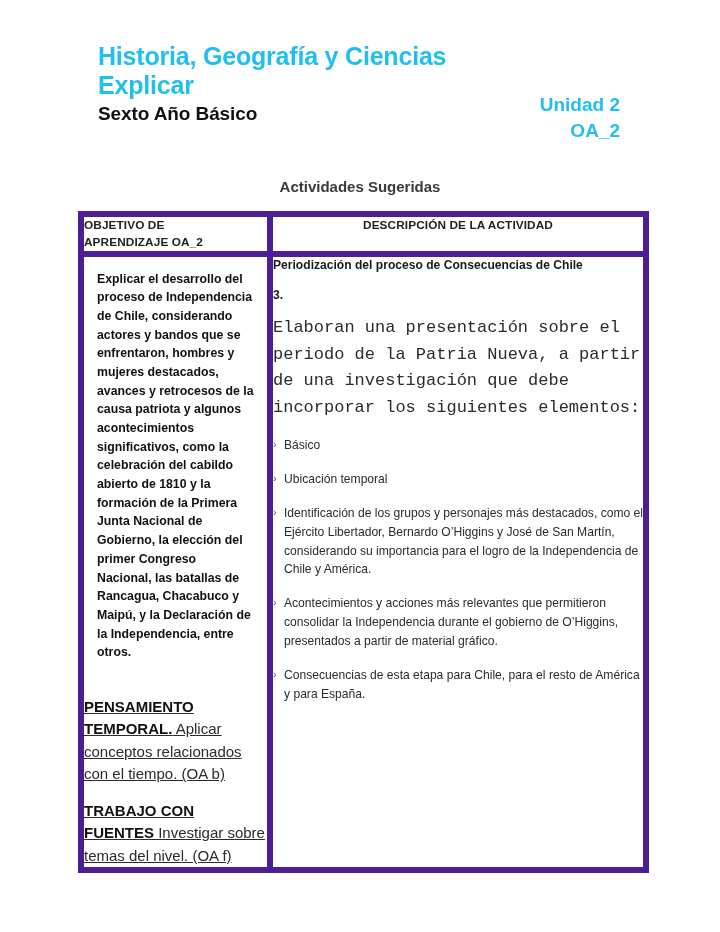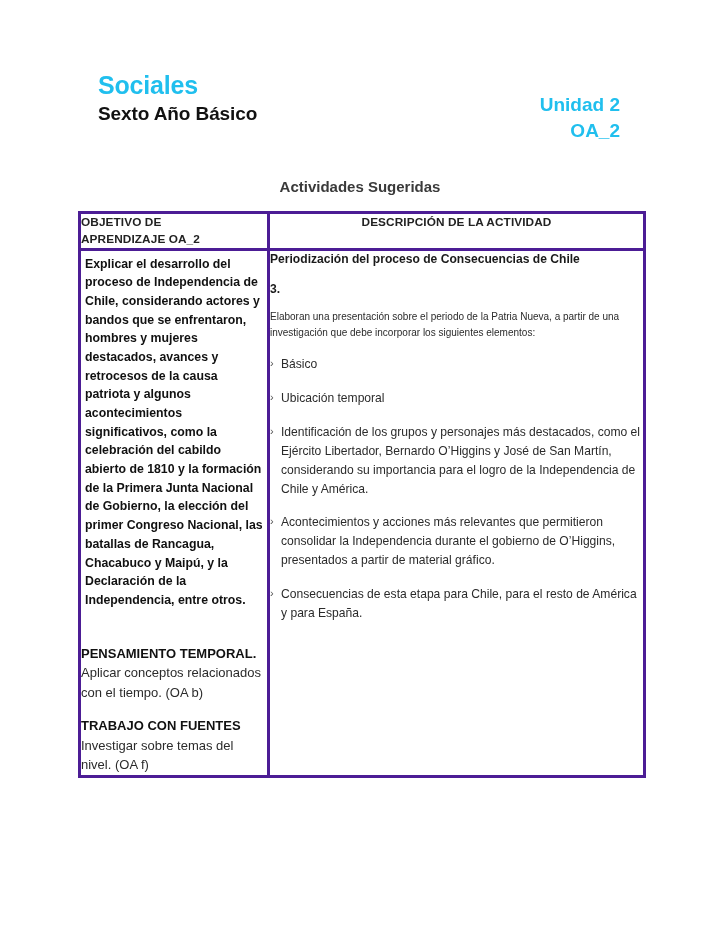--- a/index.html
+++ b/index.html
@@ -81,21 +81,21 @@
     top: 211px;
     width: 565px;
   }
   table.activities {
     width: 565px;
     border-collapse: collapse;
     table-layout: fixed;
   }
   table.activities td,
   table.activities th {
-    border: 3px solid #4c1d95;
+    border: 6px solid #4c1d95;
     vertical-align: top;
     padding: 0;
   }
   .col-left  { width: 189px; }
   .col-right { width: 376px; }
 
   th.head-left {
     text-align: left;
     padding: 8px 8px 8px 8px;
     height: 33px;
@@ -117,30 +117,31 @@
   }
   td.body-right {
     padding: 9px 10px 10px 9px;
   }
 
   .oa-text {
     font-size: 12.3px;
     font-weight: bold;
     color: #111111;
     line-height: 1.52;
-    margin: 4px;
+    margin: 13px;
   }
   .skills-block {
     margin-top: 34px;
   }
   .skill-item {
-    font-size: 13px;
+    font-size: 15px;
     color: #2b2b2b;
     line-height: 1.5;
     margin: 0 0 14px 0;
+    text-decoration: underline;
   }
   .skill-item:last-child { margin-bottom: 0; }
   .skill-name {
     font-weight: bold;
     color: #111111;
   }
 
   .activity-title {
     font-size: 12.1px;
     font-weight: bold;
@@ -148,24 +149,25 @@
     line-height: 1.45;
     margin: 0 0 14px 0;
   }
   .activity-number {
     font-size: 12.1px;
     font-weight: bold;
     color: #1a1a1a;
     margin: 0 0 13px 0;
   }
   .activity-intro {
-    font-size: 10px;
+    font-size: 17px;
     color: #2b2b2b;
     line-height: 1.56;
     margin: 12px 0 15px 0;
+    font-family: Liberation Mono, monospace;
   }
   .bullet-list {
     list-style: none;
     margin: 0;
     padding: 0;
   }
   .bullet-item {
     font-size: 12.1px;
     color: #2b2b2b;
     line-height: 1.56;
@@ -183,22 +185,22 @@
   }
 </style>
 </head>
 <body>
 
 <div class="page">
 
   <div class="header">
     <div class="header-left">
       <div class="title-main">
-        <br>
-        <span>Sociales</span>
+        <span>Historia, Geografía y Ciencias</span><br>
+        <span>Explicar</span>
       </div>
       <div class="title-sub">Sexto Año Básico</div>
     </div>
     <div class="header-right">
       <div class="unit-label">Unidad 2</div>
       <div class="oa-label">OA_2</div>
     </div>
   </div>
 
   <div class="section-heading">Actividades Sugeridas</div>

